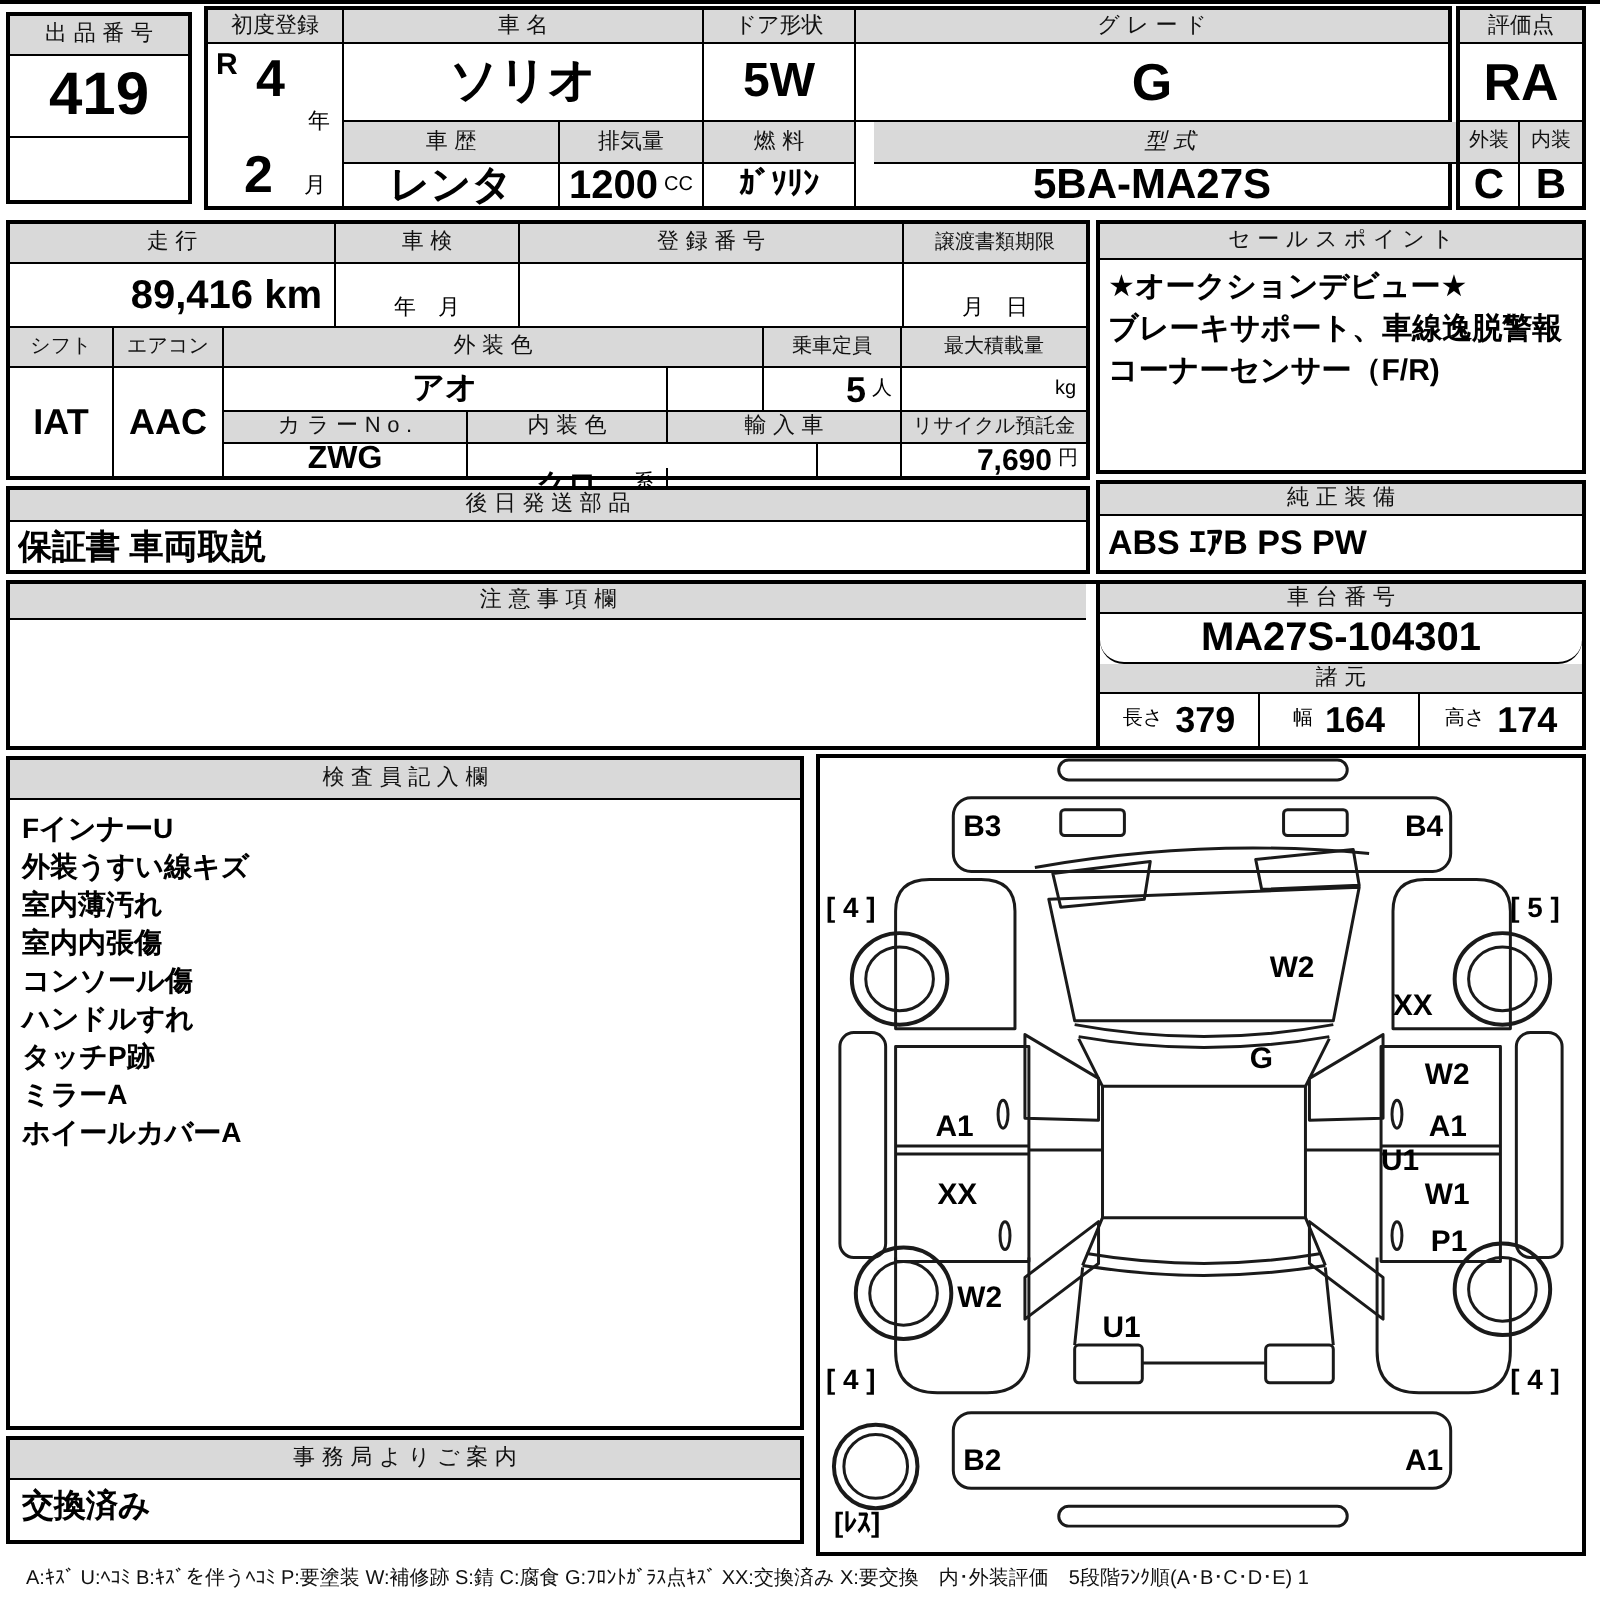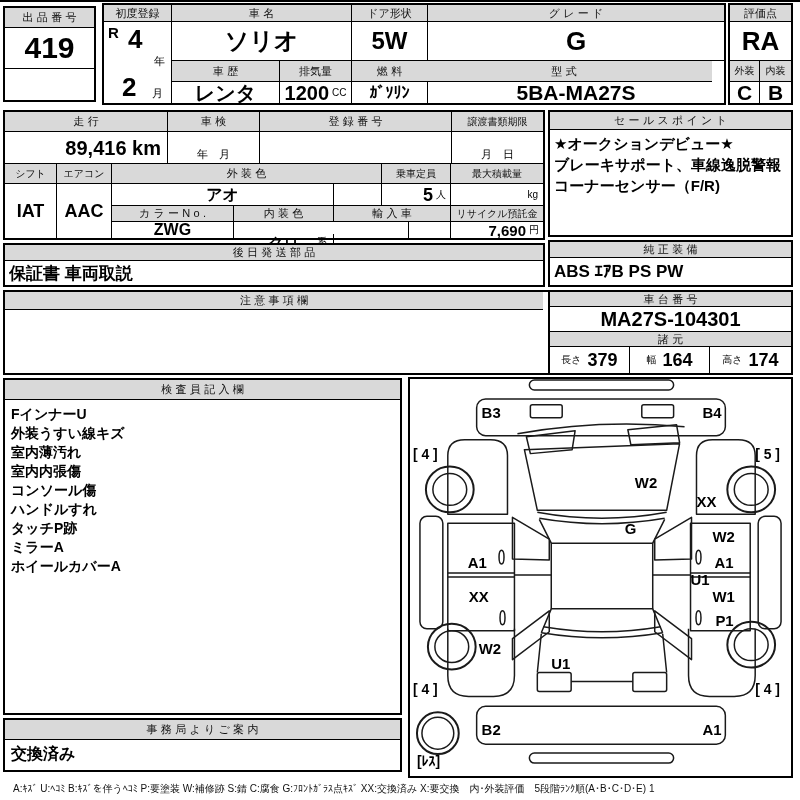--- a/index.html
+++ b/index.html
@@ -53,21 +53,21 @@
     <div class="c v f26 bb" style="left:324px;top:17px;width:296px;height:39px;">G</div>
     <div class="c h br bb" style="left:68px;top:56px;width:108px;height:21px;">車歴</div>
     <div class="c v f20 br" style="left:68px;top:77px;width:108px;height:21px;">レンタ</div>
     <div class="c h ht br bb" style="left:176px;top:56px;width:72px;height:21px;">排気量</div>
     <div class="c br" style="left:176px;top:77px;width:72px;height:21px;">
       <span class="v f20">1200</span>
       <span class="u">CC</span>
     </div>
     <div class="c h br bb" style="left:248px;top:56px;width:76px;height:21px;">燃料</div>
     <div class="c v f16 br" style="left:248px;top:77px;width:76px;height:21px;">ｶﾞｿﾘﾝ</div>
-    <div class="c h bb" style="left:312px;top:56px;width:296px;height:21px;">型式</div>
+    <div class="c h bb" style="left:333px;top:56px;width:296px;height:21px;font-style:italic;">型式</div>
     <div class="c v f22 " style="left:324px;top:77px;width:296px;height:21px;">5BA-MA27S</div>
   </div>
 
   <div class="p" style="left:728px;top:3px;width:65px;height:102px;">
     <div class="c h ht bb" style="left:0;top:0;width:61px;height:17px;">評価点</div>
     <div class="c v f26 bb" style="left:0;top:17px;width:61px;height:39px;">RA</div>
     <div class="c h ht f10 br bb" style="left:0;top:56px;width:30px;height:21px;">外装</div>
     <div class="c h ht f10 bb" style="left:30px;top:56px;width:31px;height:21px;">内装</div>
     <div class="c v f22 br" style="left:0;top:77px;width:30px;height:21px;">C</div>
     <div class="c v f22" style="left:30px;top:77px;width:31px;height:21px;">B</div>
@@ -138,21 +138,21 @@
     <div class="c v f17 left" style="left:4px;top:16px;width:530px;height:24px;">保証書 車両取説</div>
   </div>
 
   <div class="p" style="left:3px;top:290px;width:570px;height:85px;">
     <div class="c h bb" style="left:0;top:0;width:538px;height:18px;">注意事項欄</div>
     <div class="c" style="left:0;top:18px;width:538px;height:63px;"></div>
   </div>
 
   <div class="p" style="left:548px;top:290px;width:245px;height:85px;">
     <div class="c h bb" style="left:0;top:0;width:241px;height:15px;">車台番号</div>
-    <div class="c v f20 bb" style="left:0;top:15px;width:241px;height:25px;">MA27S-104301</div>
+    <div class="c v f20 bb" style="left:0;top:15px;width:241px;height:25px;border-radius:12px;">MA27S-104301</div>
     <div class="c h bb" style="left:0;top:40px;width:241px;height:15px;">諸元</div>
     <div class="c br" style="left:0;top:55px;width:80px;height:26px;">
       <span class="f10">長さ</span>
       <span class="v f18" style="margin-left:6px;">379</span>
     </div>
     <div class="c br" style="left:80px;top:55px;width:80px;height:26px;">
       <span class="f10">幅</span>
       <span class="v f18" style="margin-left:6px;">164</span>
     </div>
     <div class="c" style="left:160px;top:55px;width:81px;height:26px;">

